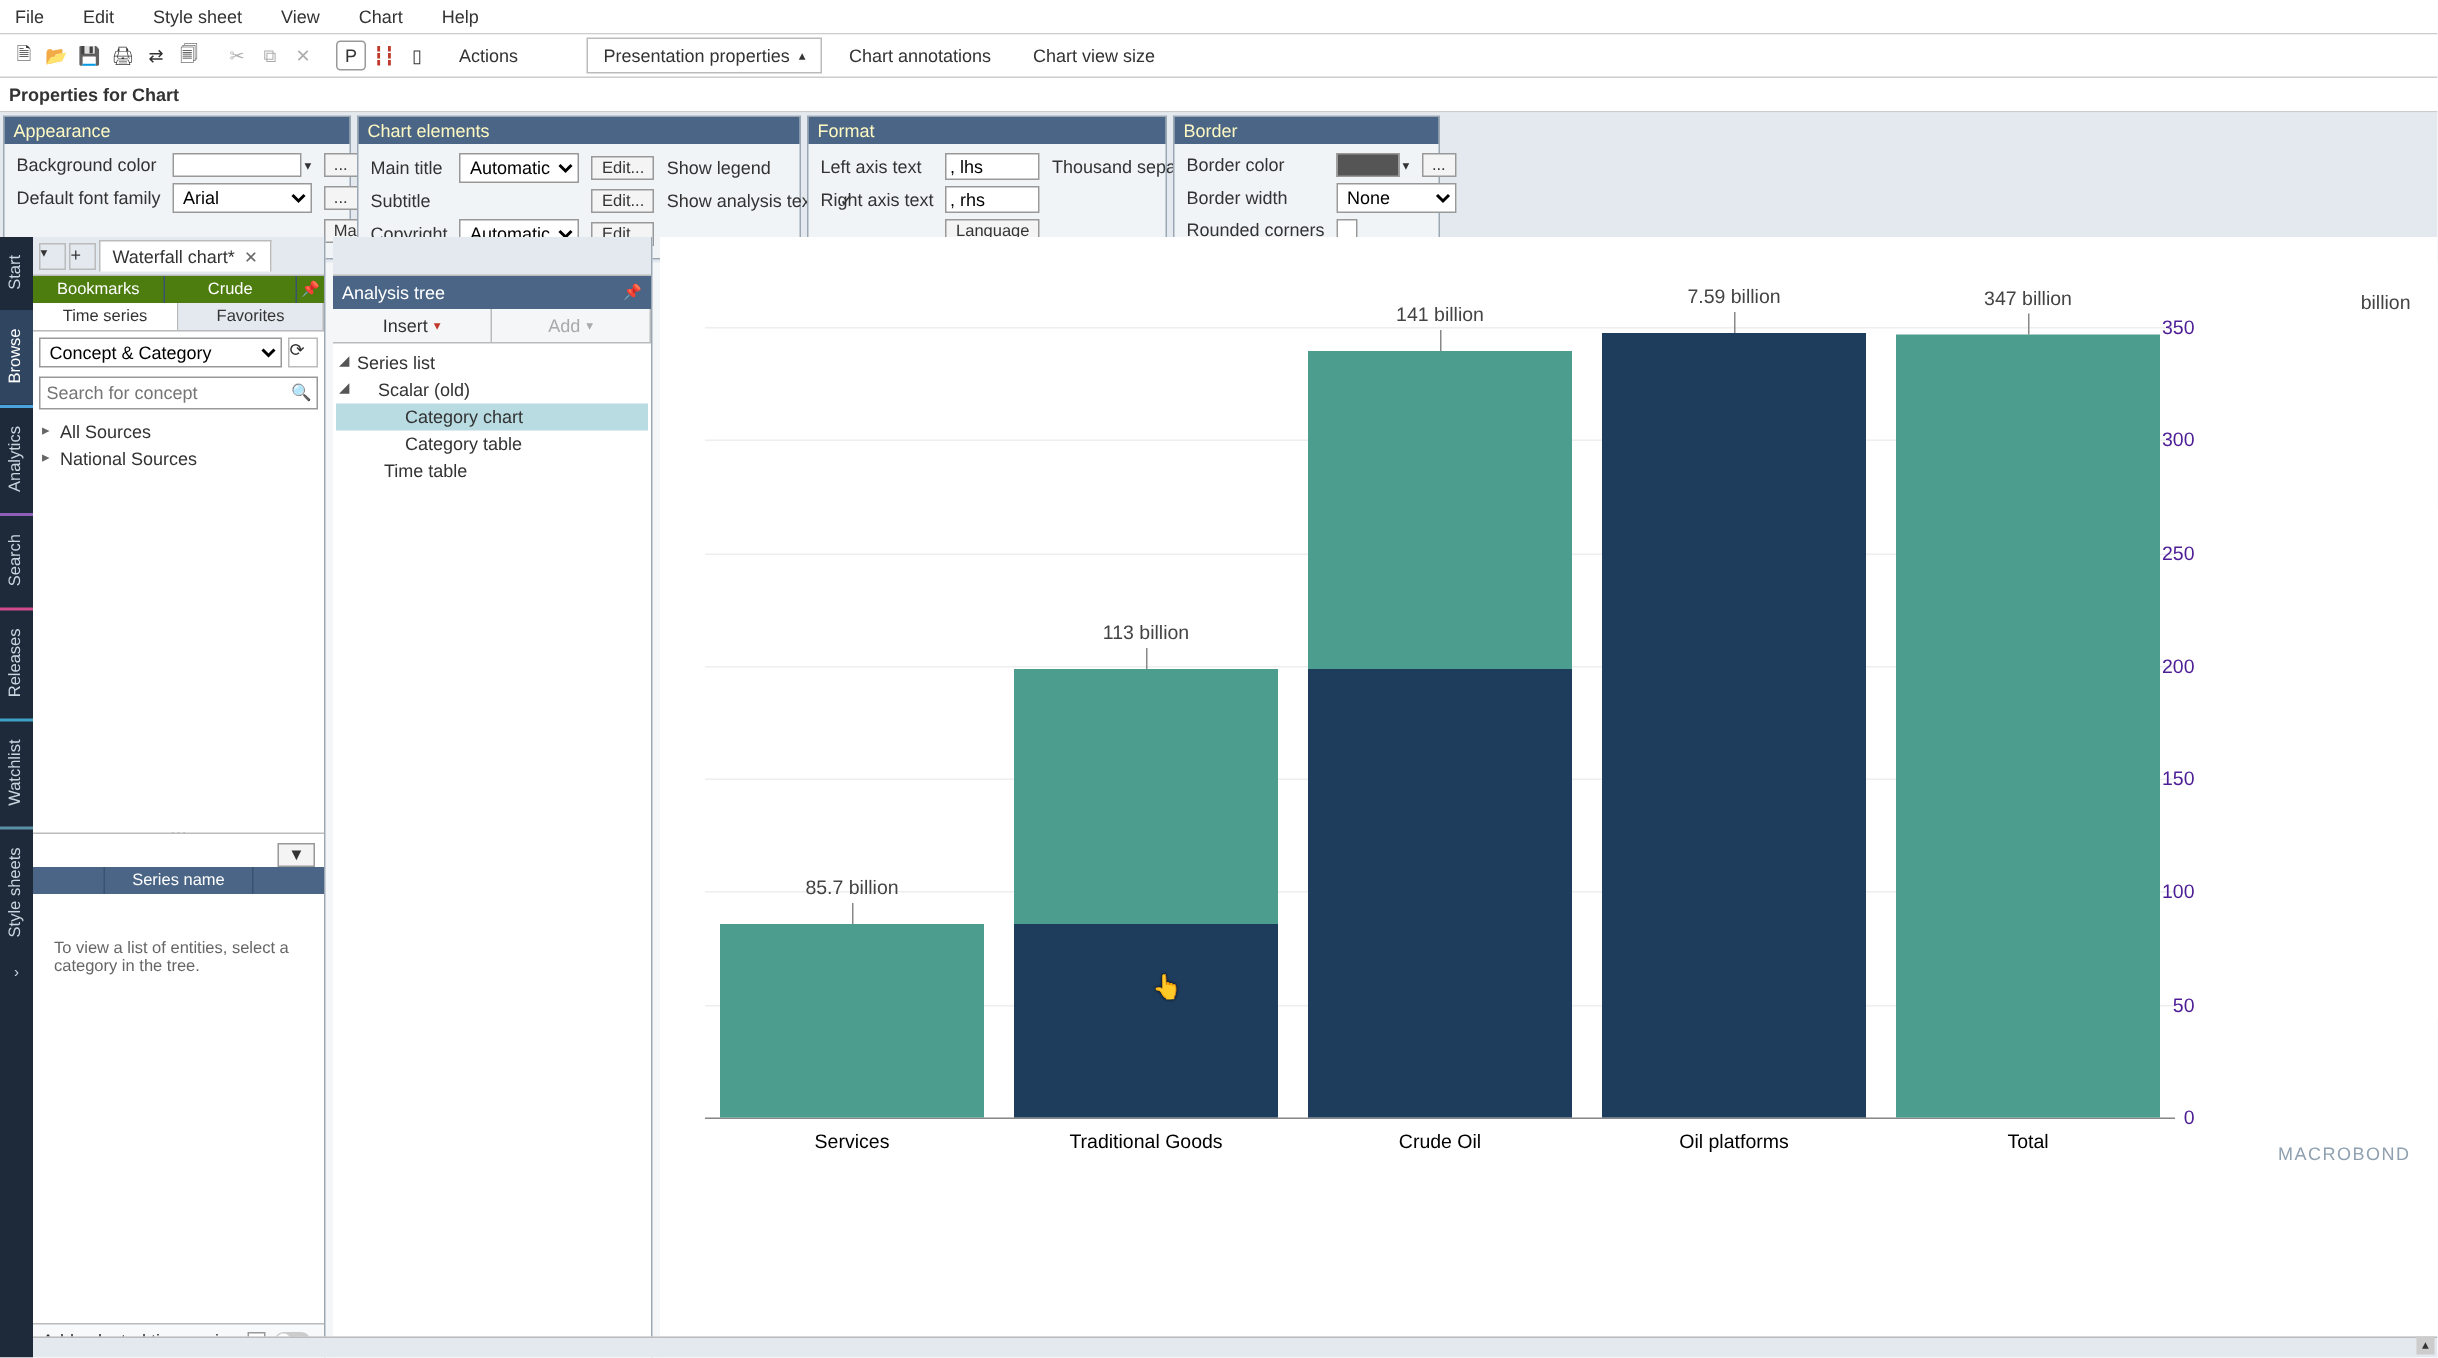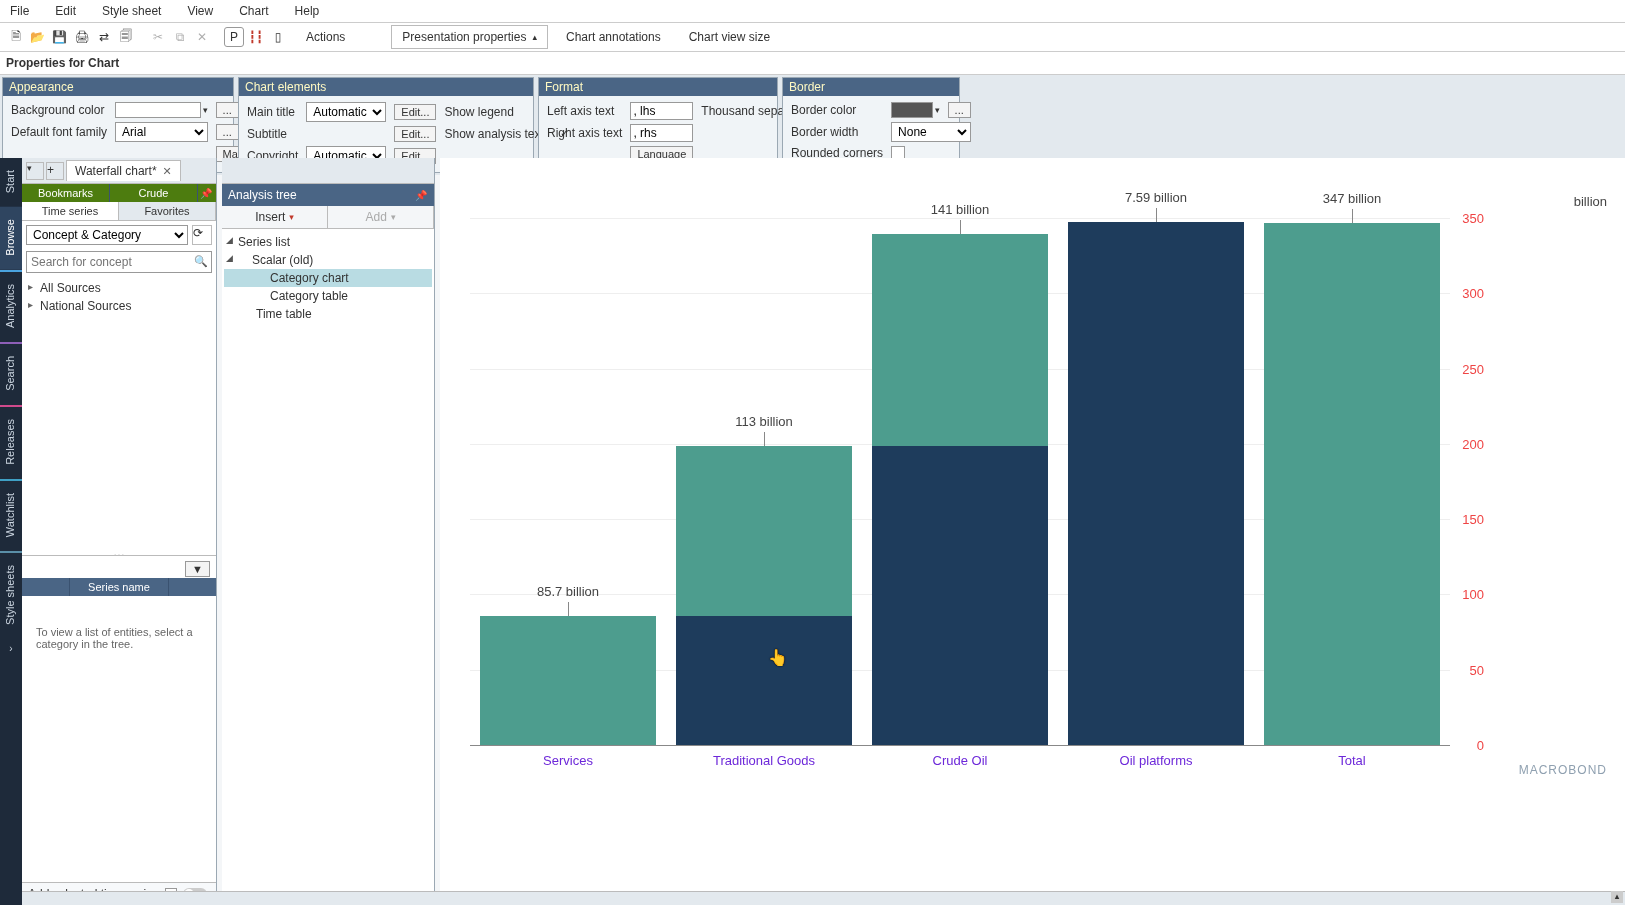--- a/index.html
+++ b/index.html
@@ -72,29 +72,29 @@
 .atree-body { padding:4px 2px; font-size:12px;}
 .tree-node { padding:2px 0 2px 14px; position:relative;}
 .tree-node .caret { position:absolute; left:2px; font-size:9px; color:#555;}
 .tree-l1 { padding-left:14px; } .tree-l2 { padding-left:28px; } .tree-l3 { padding-left:46px; position:relative;}
 .tree-l3.selected { background:#b9dce3; }
 .pin-icon { font-size:10px; }
 
 
 .chart-area { position:absolute; left:440px; right:0; top:158px; bottom:0; background:#fff; }
 .axis-unit { position:absolute; right:4px; top:4px; font-size:13px; color:#444;text-align:center; }
-.y-tick-label { position:absolute; right:141px; font-size:13px; color:#ef4444; transform:translateY(-50%);}
+.y-tick-label { position:absolute; right:162px; font-size:13px; color:#4c1d95; transform:translateY(-50%);}
 .gridline { position:absolute; left:30px; right:175px; height:1px; background:#eee;}
 .x-axis-line { position:absolute; left:30px; right:175px; height:1px; background:#888;}
 .bar { position:absolute; }
 .bar.teal { background:#4d9d8e; }
 .bar.navy { background:#1e3c5c; }
 .bar-label { position:absolute; font-size:13px; color:#444; transform:translateX(-50%); white-space:nowrap;}
 .data-marker { position:absolute; width:1px; background:#888;}
-.x-label { position:absolute; font-size:13px; color:#6d28d9; transform:translateX(-50%);}
+.x-label { position:absolute; font-size:13px; color:#000000; transform:translateX(-50%);}
 .logo { position:absolute; right:18px; bottom:128px; font-size:15px; color:#8fa0b0; letter-spacing:1px; font-weight:300;}
 .cursor-icon { position:absolute; font-size:16px; color:#fff; text-shadow:0 0 2px #000;}
 
 .scrolltrack { position:absolute; bottom:0; left:22px; right:0; height:14px; background:#e3e9ee; border-top:1px solid #bbb;}
 .scroll-arrow { position:absolute; right:2px; bottom:2px; width:12px; height:12px; background:#ccc; font-size:9px; text-align:center;}
 </style>
 </head>
 <body>
 
 <div class="menubar">

